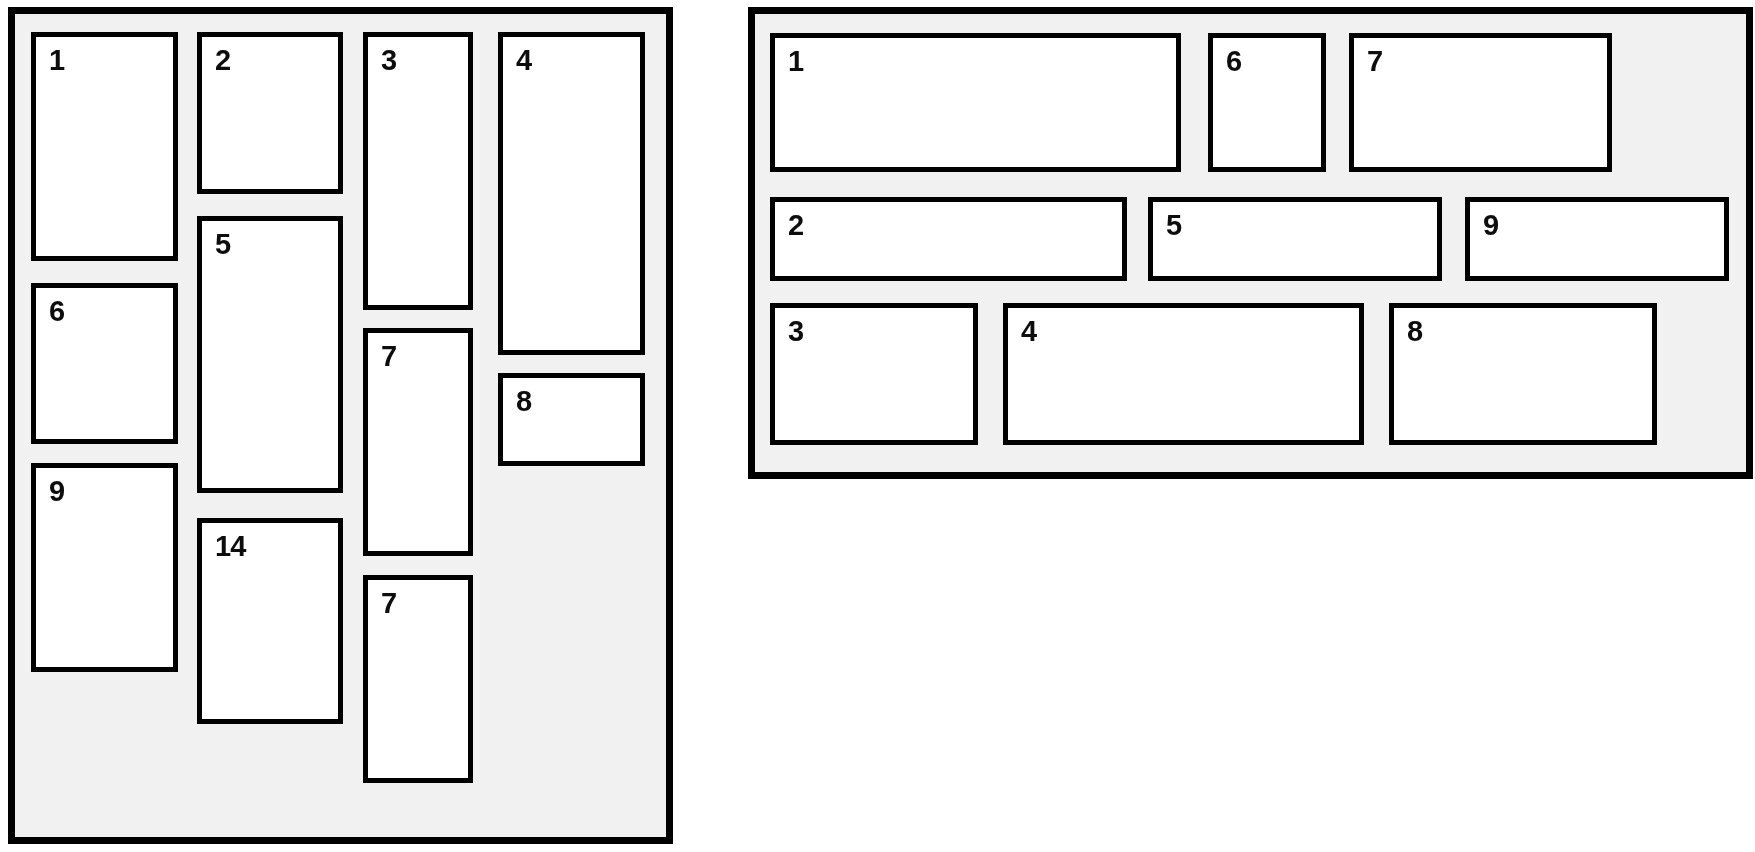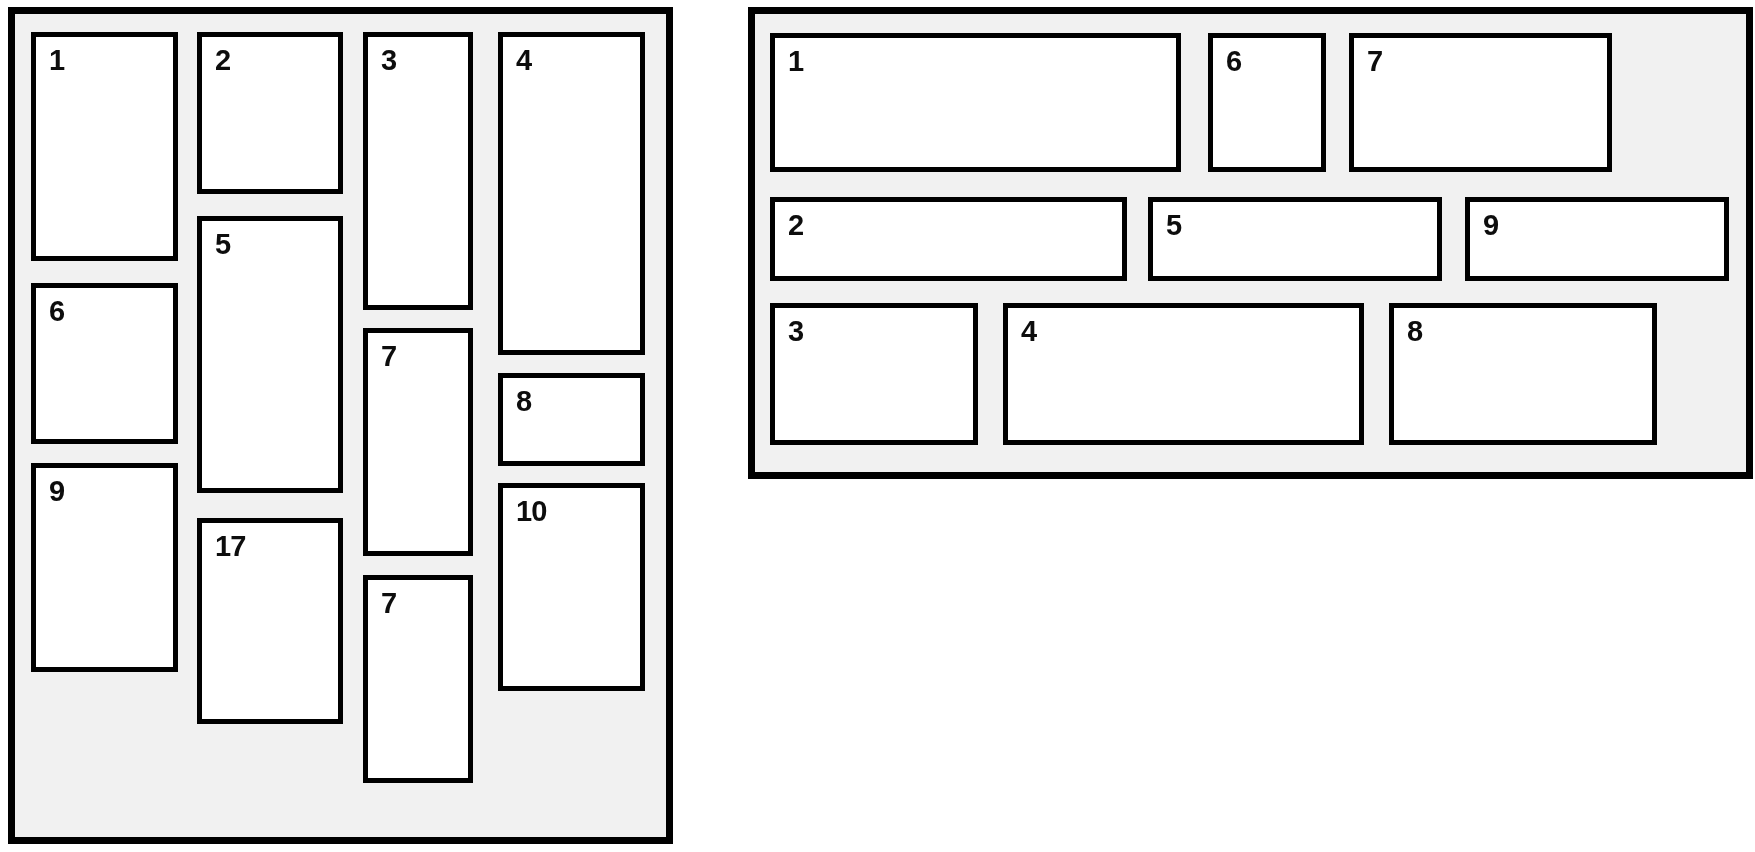--- a/index.html
+++ b/index.html
@@ -60,25 +60,22 @@
     </div>
     <div class="card" style="left:348px;top:314px;width:110px;height:228px">
       <span class="num">7</span>
     </div>
     <div class="card" style="left:483px;top:359px;width:147px;height:93px">
       <span class="num">8</span>
     </div>
     <div class="card" style="left:16px;top:449px;width:147px;height:209px">
       <span class="num">9</span>
     </div>
-    <div class="card" style="left:483px;top:469px;width:147px;height:208px">
-      <span class="num">10</span>
-    </div>
     <div class="card" style="left:182px;top:504px;width:146px;height:206px">
-      <span class="num">17</span>
+      <span class="num">14</span>
     </div>
     <div class="card" style="left:348px;top:561px;width:110px;height:208px">
       <span class="num">7</span>
     </div>
   </div>
 
   <div id="right-panel" class="panel">
     <div class="card" style="left:15px;top:19px;width:411px;height:139px">
       <span class="num">1</span>
     </div>

